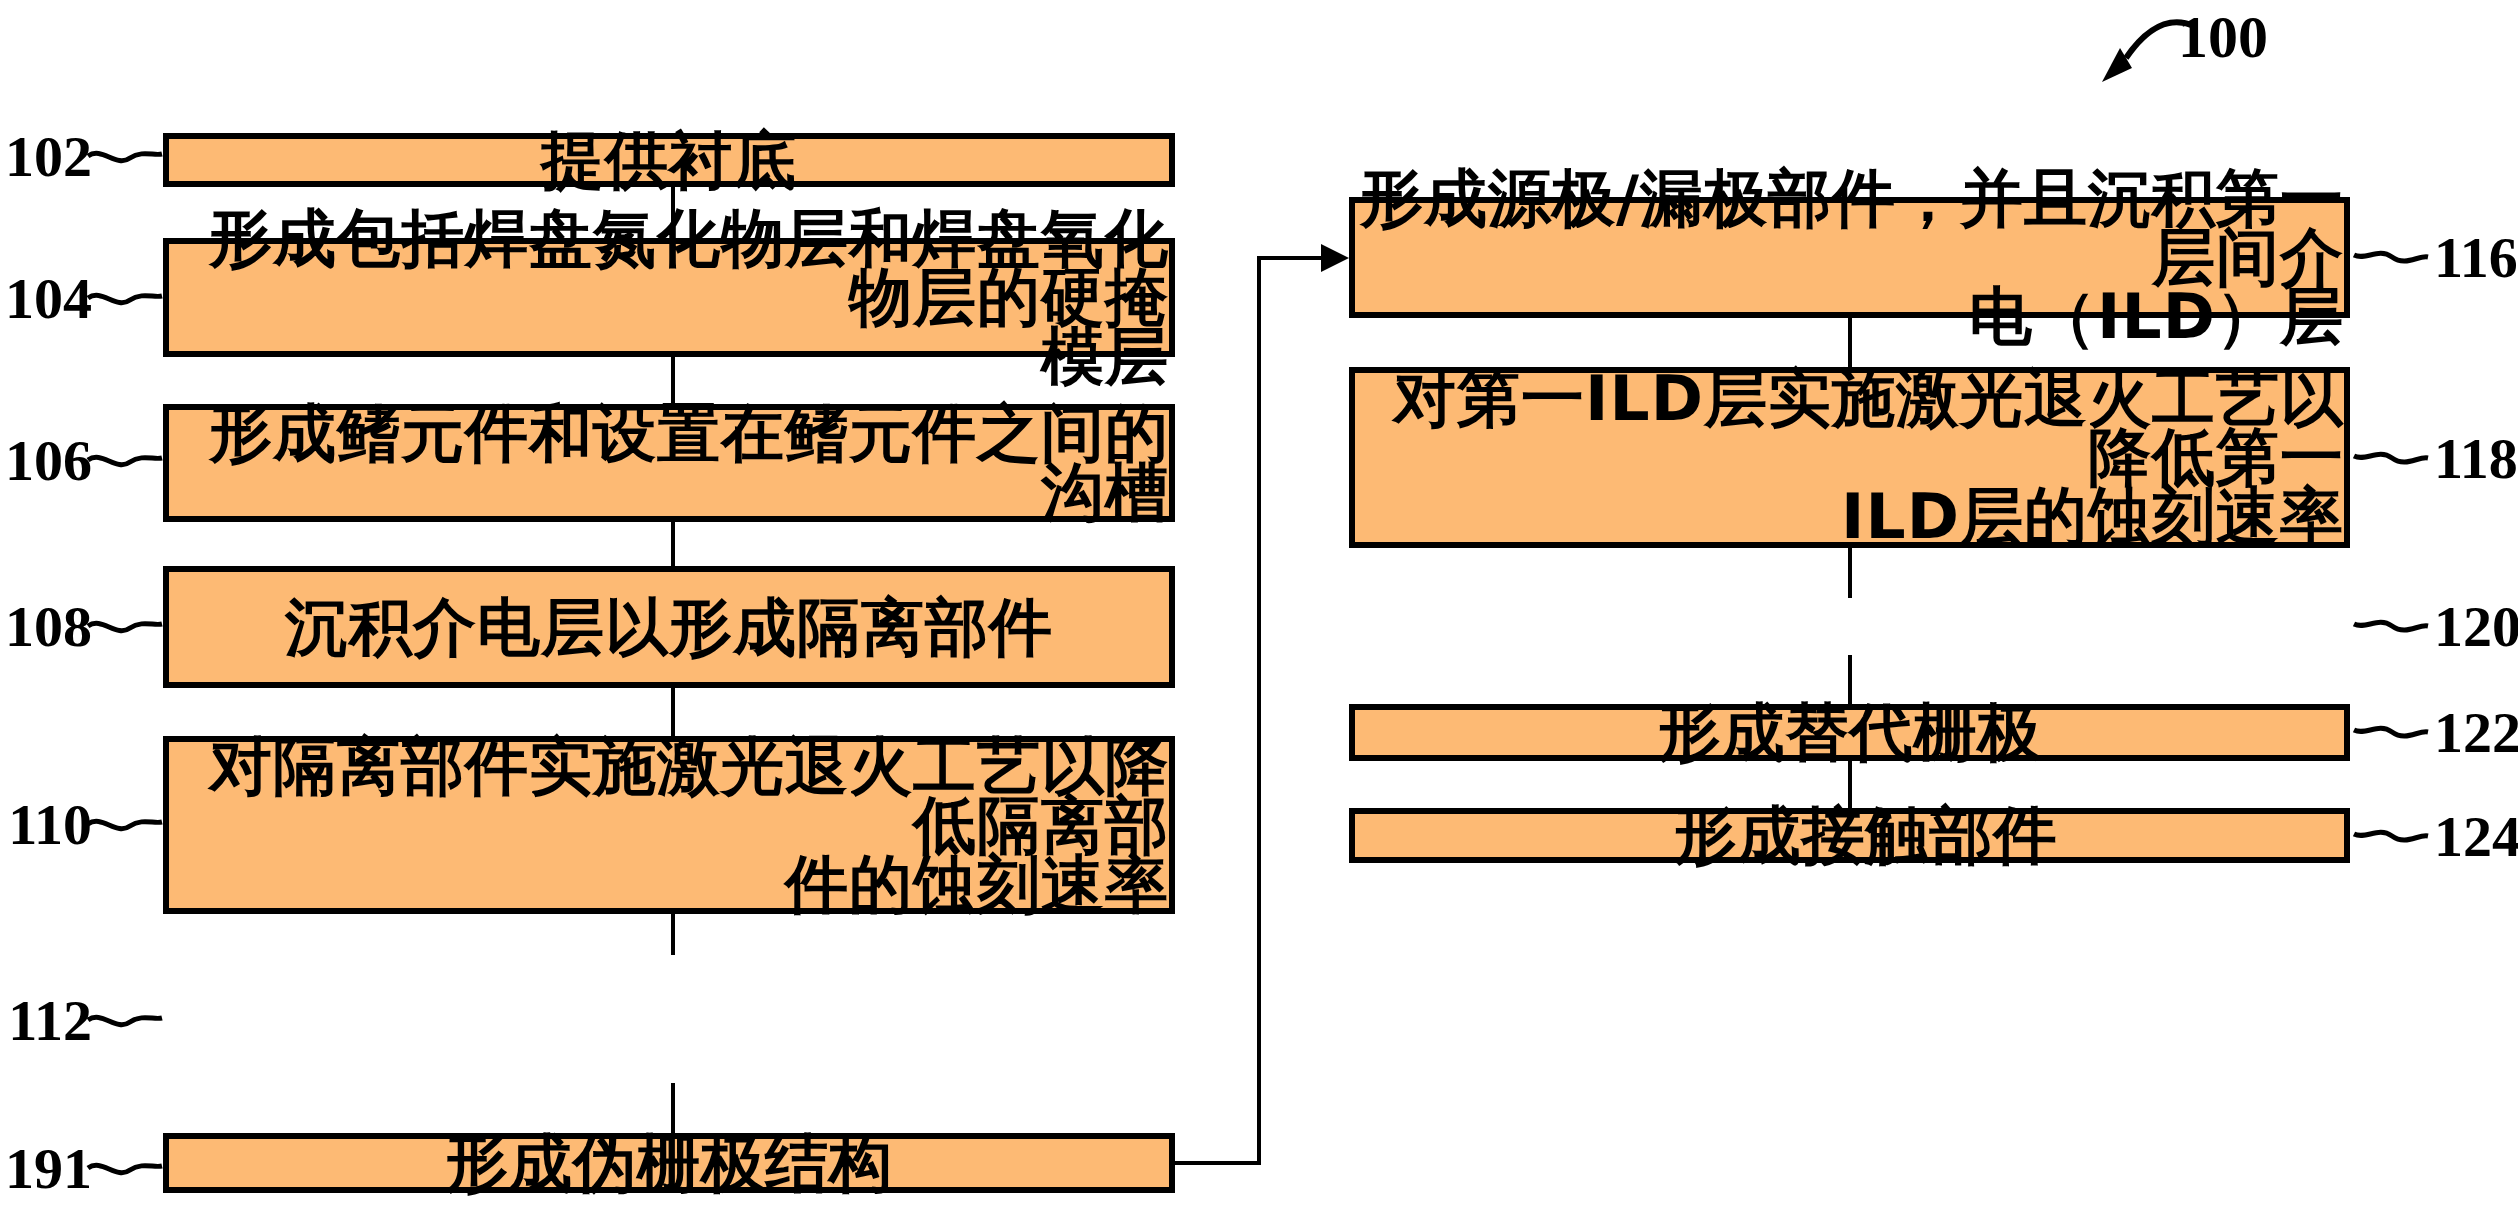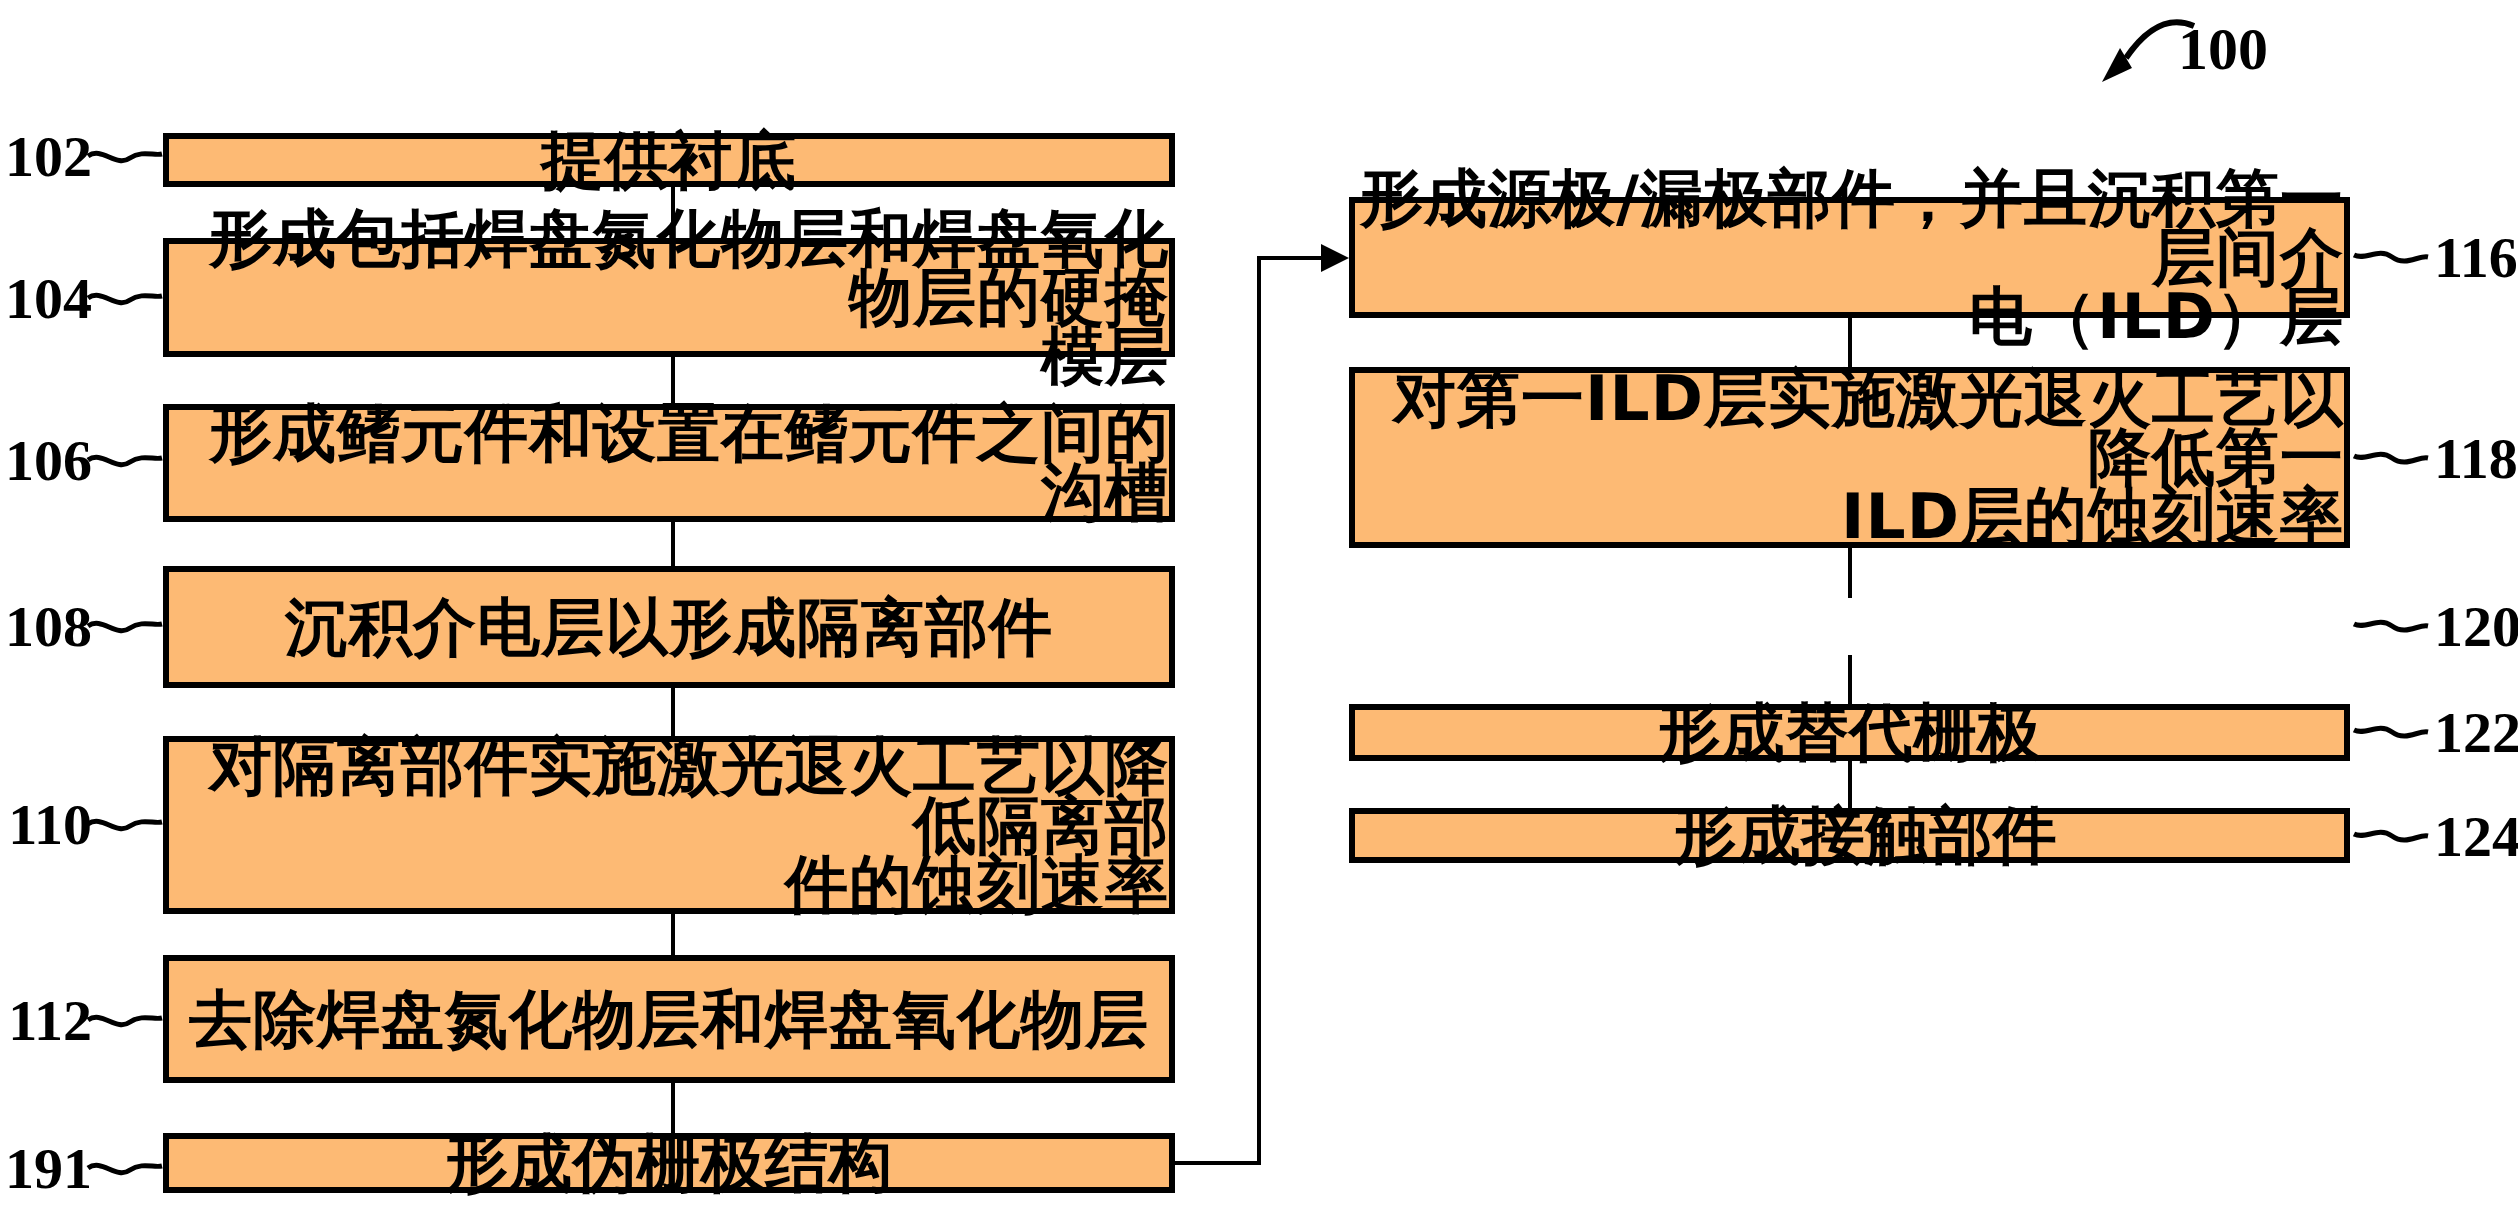--- a/index.html
+++ b/index.html
@@ -68,34 +68,33 @@
   #ref-100 {
     font-size: 60px;
   }
   svg { display: block; }
 </style>
 </head>
 <body>
 
 <div id="figure">
 
-  <div class="ref-num" id="ref-100" style="left:2178px; top:20px;font-family:Liberation Serif, serif;">100</div>
+  <div class="ref-num" id="ref-100" style="left:2178px; top:8px;font-family:Liberation Serif, serif;">100</div>
   <svg class="lead" style="left:2088px; top:16px; width:110px; height:78px;" viewBox="0 0 110 78">
     <path d="M106,10 C82,0 60,10 38,42" stroke="#000000" stroke-width="6" fill="none"></path>
     <polygon points="14,66 44,52 32,32" fill="#000000"></polygon>
   </svg>
 
   <div class="box col-left" style="top:133px; height:54px;">提供衬底</div>
   <div class="box col-left" style="top:238px; height:119px;">形成包括焊盘氮化物层和焊盘氧化物层的硬掩
 模层</div>
   <div class="box col-left" style="top:404px; height:118px;">形成鳍元件和设置在鳍元件之间的沟槽</div>
   <div class="box col-left" style="top:566px; height:122px;">沉积介电层以形成隔离部件</div>
   <div class="box col-left" style="top:736px; height:178px;">对隔离部件实施激光退火工艺以降低隔离部
 件的蚀刻速率</div>
-  <div class="box col-left" style="top:955px; height:128px;">去除焊盘氮化物层和焊盘氧化物层</div>
   <div class="box col-left" style="top:1133px; height:60px;">形成伪栅极结构</div>
 
   <div class="vline" style="left:671px; top:187px;  height:51px;"></div>
   <div class="vline" style="left:671px; top:357px;  height:47px;"></div>
   <div class="vline" style="left:671px; top:522px;  height:44px;"></div>
   <div class="vline" style="left:671px; top:688px;  height:48px;"></div>
   <div class="vline" style="left:671px; top:914px;  height:41px;"></div>
   <div class="vline" style="left:671px; top:1083px; height:50px;"></div>
 
   <div class="box col-right" style="top:197px; height:121px;">形成源极/漏极部件，并且沉积第一层间介

